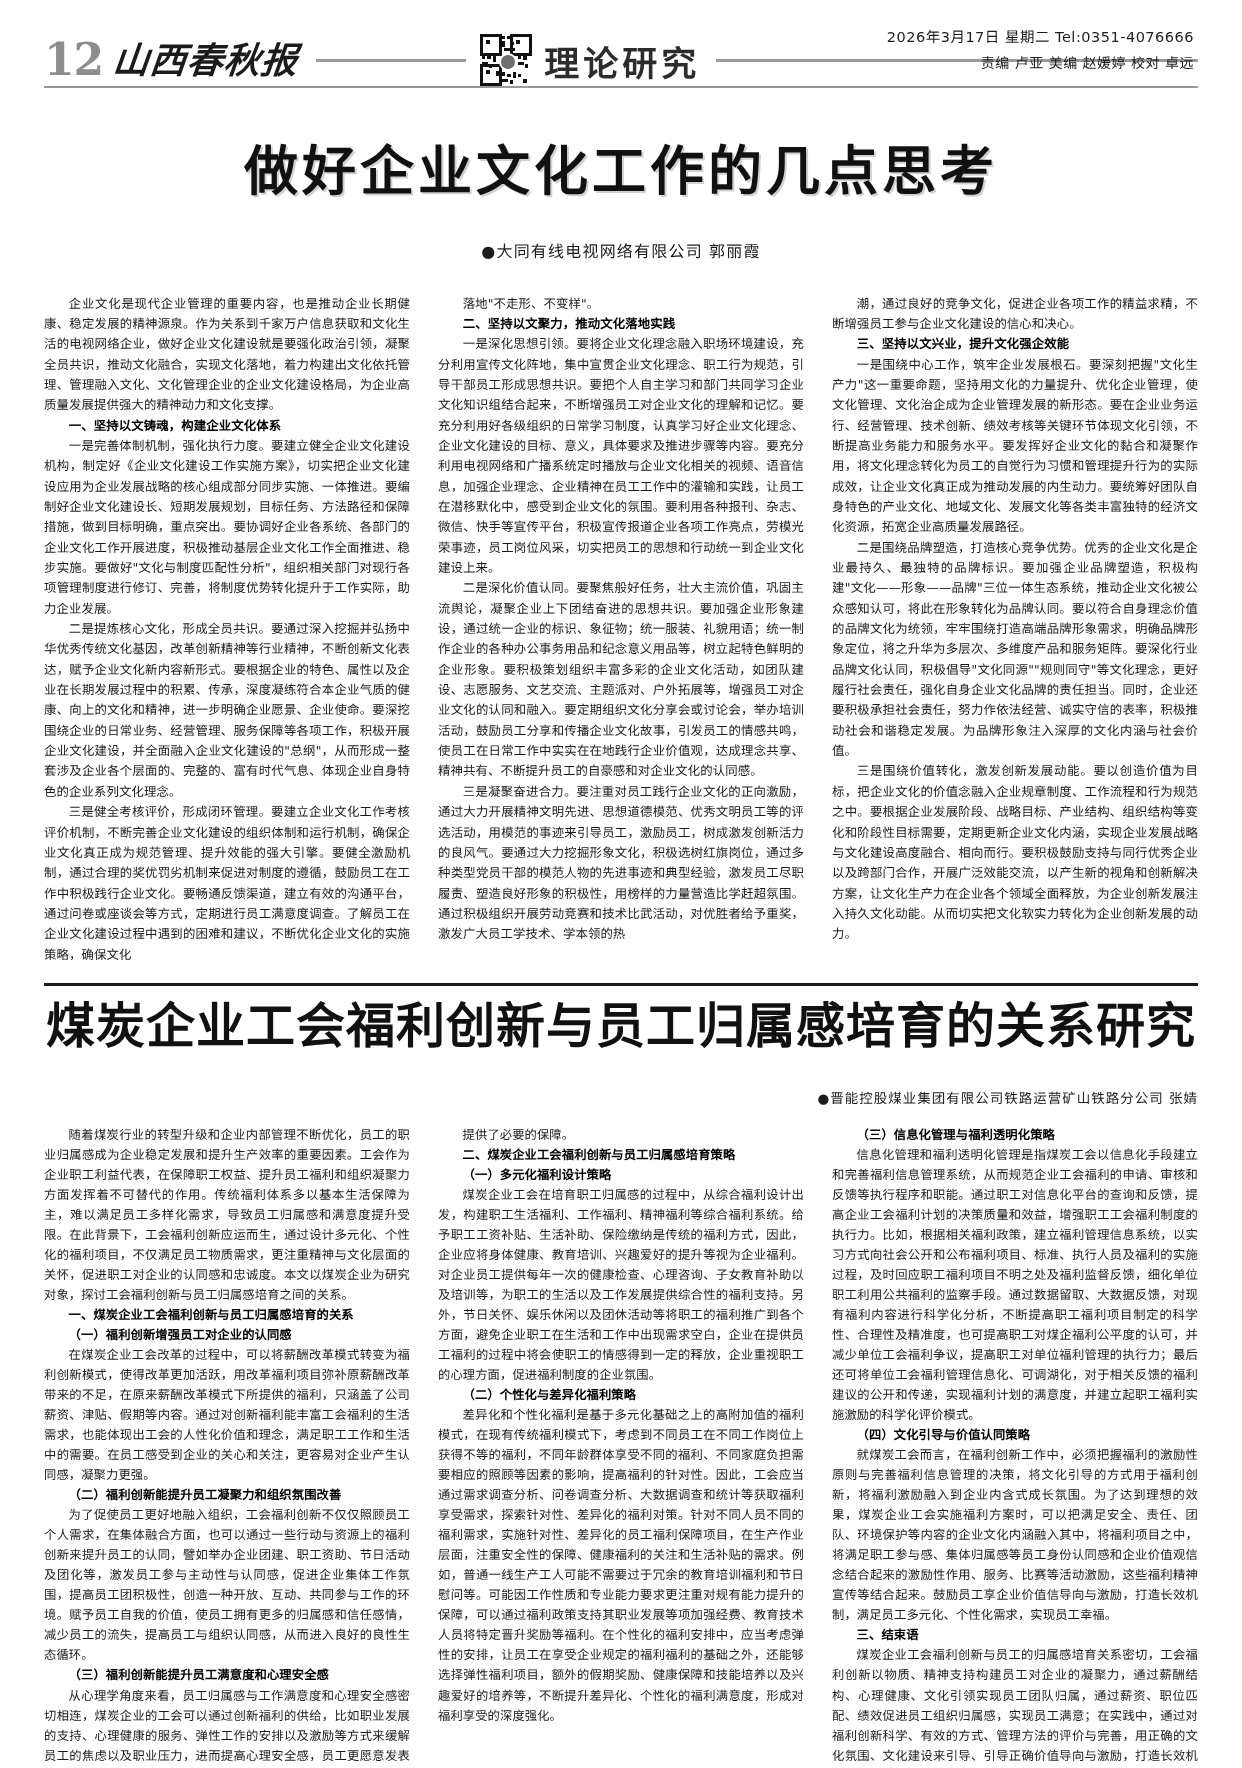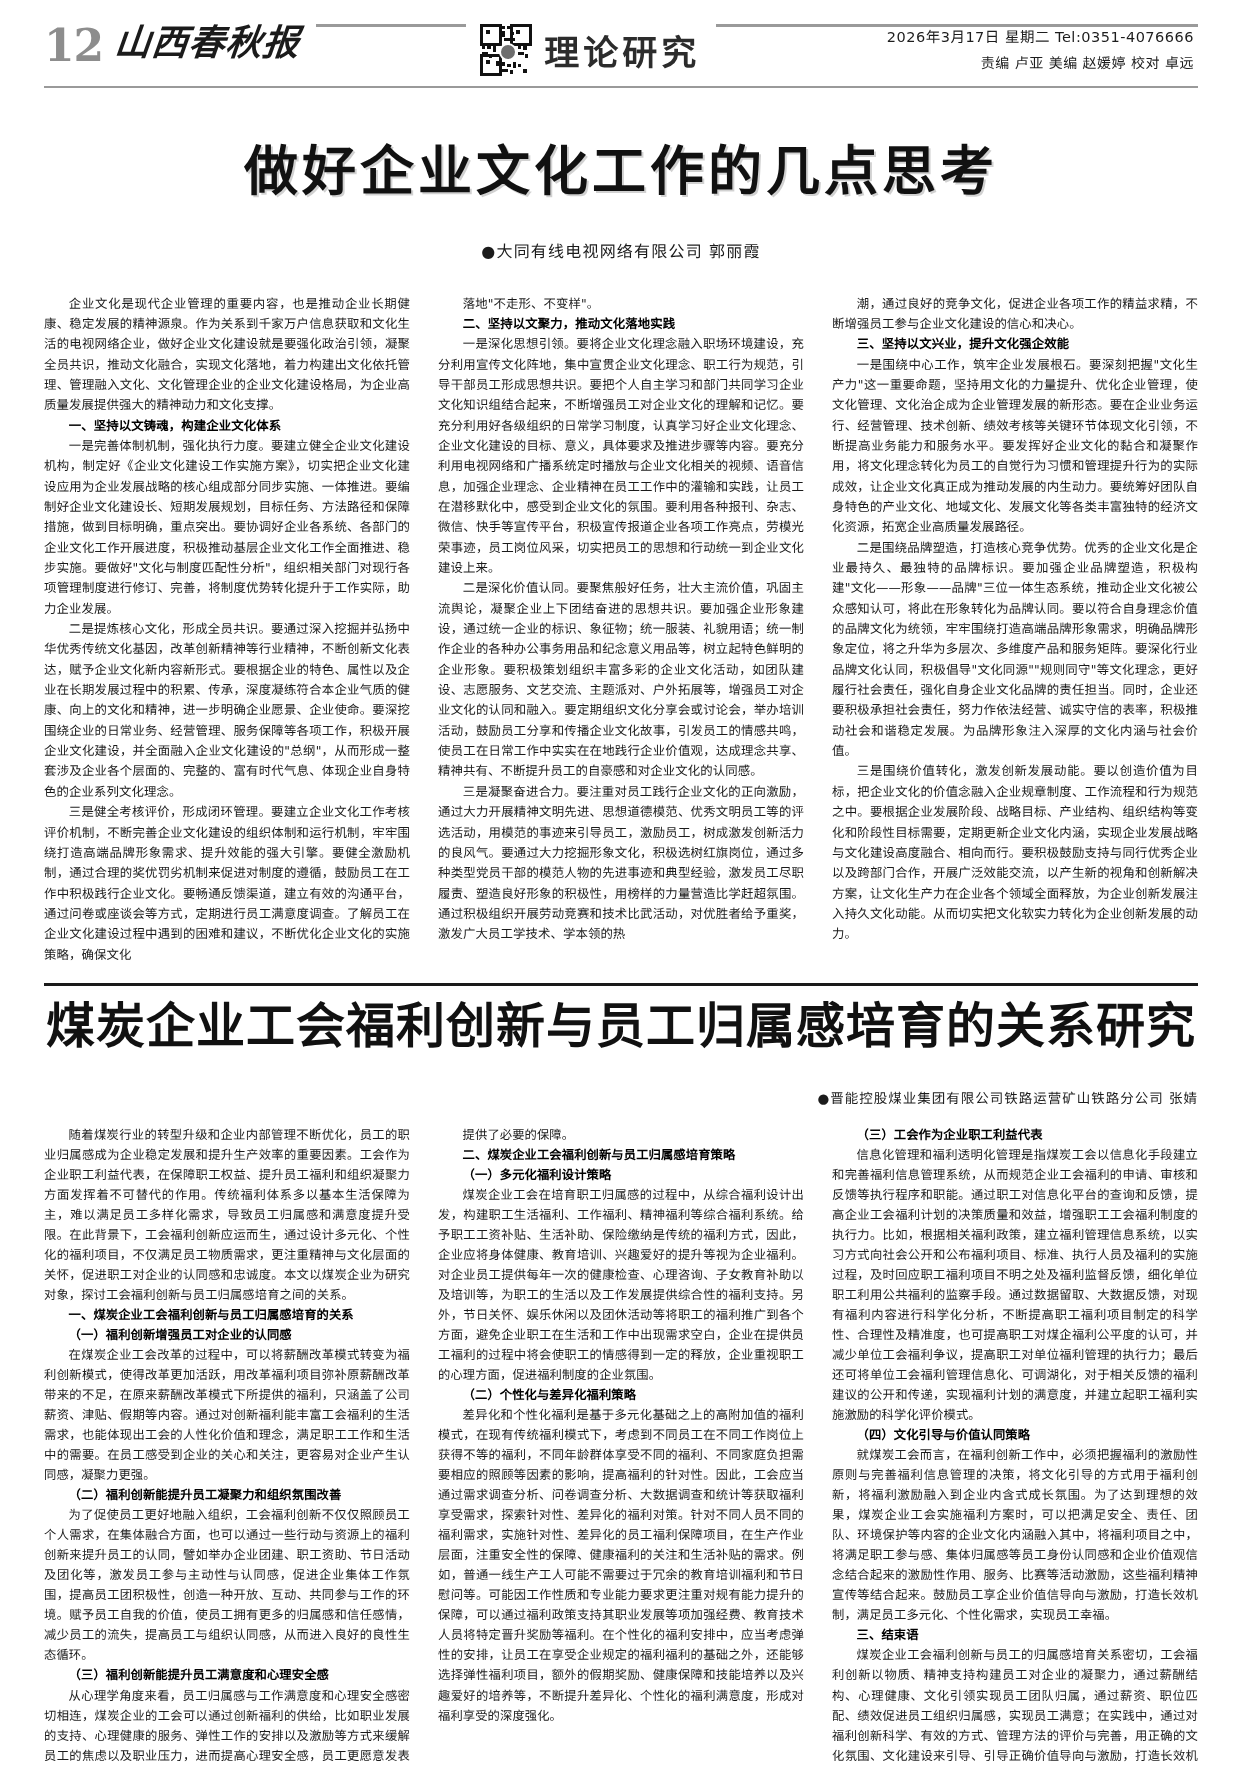--- a/index.html
+++ b/index.html
@@ -21,20 +21,21 @@
     height: 1768px;
     position: relative;
     box-sizing: border-box;
     padding: 0 44px;
   }
 
   
   .masthead {
     height: 96px;
     display: flex;
+    align-items: center;
     position: relative;
     padding-top: 24px;
     box-sizing: border-box;
   }
   .page-number {
     font-family: "DejaVu Serif", "Liberation Serif", serif;
     font-size: 44px;
     font-weight: 700;
     color: #8d8d8d;
     letter-spacing: -1px;
@@ -263,21 +264,21 @@
   <div class="article">
     <h1 class="headline-1">做好企业文化工作的几点思考</h1>
     <div class="byline">●大同有线电视网络有限公司  郭丽霞</div>
 
     <div class="cols-3">
       <div class="col">
         <p>企业文化是现代企业管理的重要内容，也是推动企业长期健康、稳定发展的精神源泉。作为关系到千家万户信息获取和文化生活的电视网络企业，做好企业文化建设就是要强化政治引领，凝聚全员共识，推动文化融合，实现文化落地，着力构建出文化依托管理、管理融入文化、文化管理企业的企业文化建设格局，为企业高质量发展提供强大的精神动力和文化支撑。</p>
         <p class="sub">一、坚持以文铸魂，构建企业文化体系</p>
         <p>一是完善体制机制，强化执行力度。要建立健全企业文化建设机构，制定好《企业文化建设工作实施方案》，切实把企业文化建设应用为企业发展战略的核心组成部分同步实施、一体推进。要编制好企业文化建设长、短期发展规划，目标任务、方法路径和保障措施，做到目标明确，重点突出。要协调好企业各系统、各部门的企业文化工作开展进度，积极推动基层企业文化工作全面推进、稳步实施。要做好"文化与制度匹配性分析"，组织相关部门对现行各项管理制度进行修订、完善，将制度优势转化提升于工作实际，助力企业发展。</p>
         <p>二是提炼核心文化，形成全员共识。要通过深入挖掘并弘扬中华优秀传统文化基因，改革创新精神等行业精神，不断创新文化表达，赋予企业文化新内容新形式。要根据企业的特色、属性以及企业在长期发展过程中的积累、传承，深度凝练符合本企业气质的健康、向上的文化和精神，进一步明确企业愿景、企业使命。要深挖围绕企业的日常业务、经营管理、服务保障等各项工作，积极开展企业文化建设，并全面融入企业文化建设的"总纲"，从而形成一整套涉及企业各个层面的、完整的、富有时代气息、体现企业自身特色的企业系列文化理念。</p>
-        <p>三是健全考核评价，形成闭环管理。要建立企业文化工作考核评价机制，不断完善企业文化建设的组织体制和运行机制，牢牢围绕打造高端品牌形象需求、提升效能的强大引擎。要健全激励机制，通过合理的奖优罚劣机制来促进对制度的遵循，鼓励员工在工作中积极践行企业文化。要畅通反馈渠道，建立有效的沟通平台，通过问卷或座谈会等方式，定期进行员工满意度调查。了解员工在企业文化建设过程中遇到的困难和建议，不断优化企业文化的实施策略，确保文化</p>
+        <p>三是健全考核评价，形成闭环管理。要建立企业文化工作考核评价机制，不断完善企业文化建设的组织体制和运行机制，确保企业文化真正成为规范管理、提升效能的强大引擎。要健全激励机制，通过合理的奖优罚劣机制来促进对制度的遵循，鼓励员工在工作中积极践行企业文化。要畅通反馈渠道，建立有效的沟通平台，通过问卷或座谈会等方式，定期进行员工满意度调查。了解员工在企业文化建设过程中遇到的困难和建议，不断优化企业文化的实施策略，确保文化</p>
       </div>
       <div class="col">
         <p>落地"不走形、不变样"。</p>
         <p class="sub">二、坚持以文聚力，推动文化落地实践</p>
         <p>一是深化思想引领。要将企业文化理念融入职场环境建设，充分利用宣传文化阵地，集中宣贯企业文化理念、职工行为规范，引导干部员工形成思想共识。要把个人自主学习和部门共同学习企业文化知识组结合起来，不断增强员工对企业文化的理解和记忆。要充分利用好各级组织的日常学习制度，认真学习好企业文化理念、企业文化建设的目标、意义，具体要求及推进步骤等内容。要充分利用电视网络和广播系统定时播放与企业文化相关的视频、语音信息，加强企业理念、企业精神在员工工作中的灌输和实践，让员工在潜移默化中，感受到企业文化的氛围。要利用各种报刊、杂志、微信、快手等宣传平台，积极宣传报道企业各项工作亮点，劳模光荣事迹，员工岗位风采，切实把员工的思想和行动统一到企业文化建设上来。</p>
         <p>二是深化价值认同。要聚焦般好任务，壮大主流价值，巩固主流舆论，凝聚企业上下团结奋进的思想共识。要加强企业形象建设，通过统一企业的标识、象征物；统一服装、礼貌用语；统一制作企业的各种办公事务用品和纪念意义用品等，树立起特色鲜明的企业形象。要积极策划组织丰富多彩的企业文化活动，如团队建设、志愿服务、文艺交流、主题派对、户外拓展等，增强员工对企业文化的认同和融入。要定期组织文化分享会或讨论会，举办培训活动，鼓励员工分享和传播企业文化故事，引发员工的情感共鸣，使员工在日常工作中实实在在地践行企业价值观，达成理念共享、精神共有、不断提升员工的自豪感和对企业文化的认同感。</p>
         <p>三是凝聚奋进合力。要注重对员工践行企业文化的正向激励，通过大力开展精神文明先进、思想道德模范、优秀文明员工等的评选活动，用模范的事迹来引导员工，激励员工，树成激发创新活力的良风气。要通过大力挖掘形象文化，积极选树红旗岗位，通过多种类型党员干部的模范人物的先进事迹和典型经验，激发员工尽职履责、塑造良好形象的积极性，用榜样的力量营造比学赶超氛围。通过积极组织开展劳动竞赛和技术比武活动，对优胜者给予重奖，激发广大员工学技术、学本领的热</p>
       </div>
       <div class="col">
         <p>潮，通过良好的竞争文化，促进企业各项工作的精益求精，不断增强员工参与企业文化建设的信心和决心。</p>
@@ -308,21 +309,21 @@
       </div>
       <div class="col">
         <p>提供了必要的保障。</p>
         <p class="sub">二、煤炭企业工会福利创新与员工归属感培育策略</p>
         <p class="sub">（一）多元化福利设计策略</p>
         <p>煤炭企业工会在培育职工归属感的过程中，从综合福利设计出发，构建职工生活福利、工作福利、精神福利等综合福利系统。给予职工工资补贴、生活补助、保险缴纳是传统的福利方式，因此，企业应将身体健康、教育培训、兴趣爱好的提升等视为企业福利。对企业员工提供每年一次的健康检查、心理咨询、子女教育补助以及培训等，为职工的生活以及工作发展提供综合性的福利支持。另外，节日关怀、娱乐休闲以及团休活动等将职工的福利推广到各个方面，避免企业职工在生活和工作中出现需求空白，企业在提供员工福利的过程中将会使职工的情感得到一定的释放，企业重视职工的心理方面，促进福利制度的企业氛围。</p>
         <p class="sub">（二）个性化与差异化福利策略</p>
         <p>差异化和个性化福利是基于多元化基础之上的高附加值的福利模式，在现有传统福利模式下，考虑到不同员工在不同工作岗位上获得不等的福利，不同年龄群体享受不同的福利、不同家庭负担需要相应的照顾等因素的影响，提高福利的针对性。因此，工会应当通过需求调查分析、问卷调查分析、大数据调查和统计等获取福利享受需求，探索针对性、差异化的福利对策。针对不同人员不同的福利需求，实施针对性、差异化的员工福利保障项目，在生产作业层面，注重安全性的保障、健康福利的关注和生活补贴的需求。例如，普通一线生产工人可能不需要过于冗余的教育培训福利和节日慰问等。可能因工作性质和专业能力要求更注重对规有能力提升的保障，可以通过福利政策支持其职业发展等项加强经费、教育技术人员将特定晋升奖励等福利。在个性化的福利安排中，应当考虑弹性的安排，让员工在享受企业规定的福利福利的基础之外，还能够选择弹性福利项目，额外的假期奖励、健康保障和技能培养以及兴趣爱好的培养等，不断提升差异化、个性化的福利满意度，形成对福利享受的深度强化。</p>
       </div>
       <div class="col">
-        <p class="sub">（三）工会作为企业职工利益代表</p>
+        <p class="sub">（三）信息化管理与福利透明化策略</p>
         <p>信息化管理和福利透明化管理是指煤炭工会以信息化手段建立和完善福利信息管理系统，从而规范企业工会福利的申请、审核和反馈等执行程序和职能。通过职工对信息化平台的查询和反馈，提高企业工会福利计划的决策质量和效益，增强职工工会福利制度的执行力。比如，根据相关福利政策，建立福利管理信息系统，以实习方式向社会公开和公布福利项目、标准、执行人员及福利的实施过程，及时回应职工福利项目不明之处及福利监督反馈，细化单位职工利用公共福利的监察手段。通过数据留取、大数据反馈，对现有福利内容进行科学化分析，不断提高职工福利项目制定的科学性、合理性及精准度，也可提高职工对煤企福利公平度的认可，并减少单位工会福利争议，提高职工对单位福利管理的执行力；最后还可将单位工会福利管理信息化、可调湖化，对于相关反馈的福利建议的公开和传递，实现福利计划的满意度，并建立起职工福利实施激励的科学化评价模式。</p>
         <p class="sub">（四）文化引导与价值认同策略</p>
         <p>就煤炭工会而言，在福利创新工作中，必须把握福利的激励性原则与完善福利信息管理的决策，将文化引导的方式用于福利创新，将福利激励融入到企业内含式成长氛围。为了达到理想的效果，煤炭企业工会实施福利方案时，可以把满足安全、责任、团队、环境保护等内容的企业文化内涵融入其中，将福利项目之中，将满足职工参与感、集体归属感等员工身份认同感和企业价值观信念结合起来的激励性作用、服务、比赛等活动激励，这些福利精神宣传等结合起来。鼓励员工享企业价值信导向与激励，打造长效机制，满足员工多元化、个性化需求，实现员工幸福。</p>
         <p class="sub">三、结束语</p>
         <p>煤炭企业工会福利创新与员工的归属感培育关系密切，工会福利创新以物质、精神支持构建员工对企业的凝聚力，通过薪酬结构、心理健康、文化引领实现员工团队归属，通过薪资、职位匹配、绩效促进员工组织归属感，实现员工满意；在实践中，通过对福利创新科学、有效的方式、管理方法的评价与完善，用正确的文化氛围、文化建设来引导、引导正确价值导向与激励，打造长效机制，满足员工多元化、个性化需求，实现员工幸福。</p>
       </div>
     </div>
   </div>
 
 </div>

